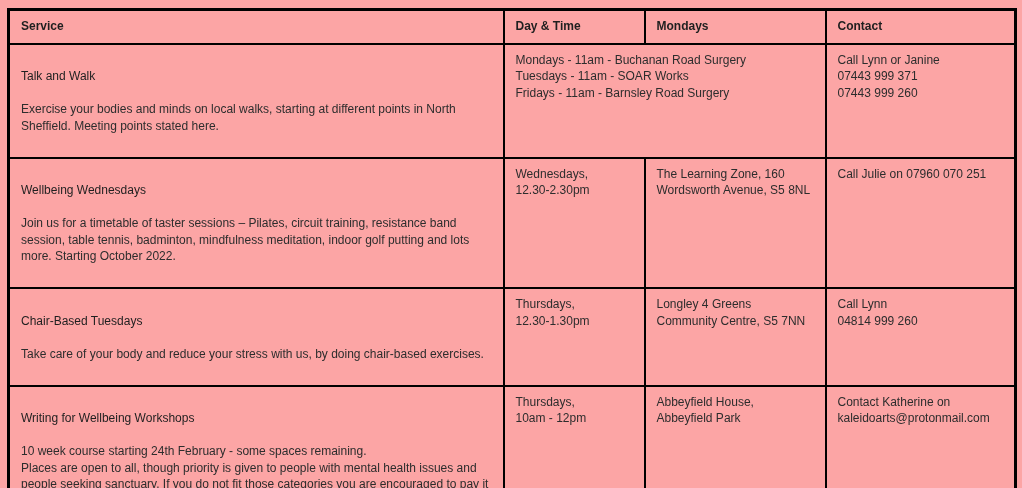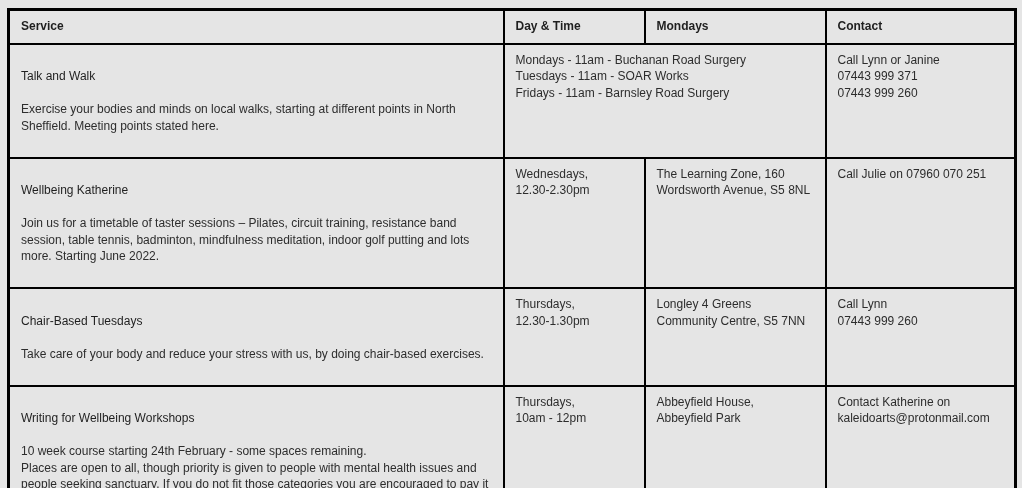--- a/index.html
+++ b/index.html
@@ -7,21 +7,21 @@
     padding: 0;
     background: #ffffff;
     font-family: "Liberation Sans", "DejaVu Sans", sans-serif;
     color: #2d2d2d;
   }
   .page {
     width: 1022px;
     height: 488px;
     box-sizing: border-box;
     padding: 8px 7px;
-    background: #e5e5e5;
+    background: #fca5a5;
   }
   table.services {
     width: 1007px;
     table-layout: fixed;
     border-collapse: collapse;
     border: 3px solid #000000;
   }
   table.services th,
   table.services td {
     border: 2px solid #000000;
@@ -84,39 +84,39 @@
 Tuesdays - 11am - SOAR Works
 Fridays - 11am - Barnsley Road Surgery</td>
 
     <td class="c-contact">Call Lynn or Janine
 07443 999 371
 07443 999 260</td>
   </tr>
 
   <tr>
     <td class="c-service">
-      <div class="svc-title">Wellbeing Katherine</div>
-      <div class="svc-desc">Join us for a timetable of taster sessions – Pilates, circuit training, resistance band session, table tennis, badminton, mindfulness meditation, indoor golf putting and lots more. Starting June 2022.</div>
+      <div class="svc-title">Wellbeing Wednesdays</div>
+      <div class="svc-desc">Join us for a timetable of taster sessions – Pilates, circuit training, resistance band session, table tennis, badminton, mindfulness meditation, indoor golf putting and lots more. Starting October 2022.</div>
     </td>
     <td class="c-day">Wednesdays,
 12.30-2.30pm</td>
     <td class="c-loc">The Learning Zone, 160 Wordsworth Avenue, S5 8NL</td>
     <td class="c-contact">Call Julie on 07960 070 251</td>
   </tr>
 
   <tr>
     <td class="c-service">
       <div class="svc-title">Chair-Based Tuesdays</div>
       <div class="svc-desc">Take care of your body and reduce your stress with us, by doing chair-based exercises.</div>
     </td>
     <td class="c-day">Thursdays,
 12.30-1.30pm</td>
     <td class="c-loc">Longley 4 Greens Community Centre, S5 7NN</td>
     <td class="c-contact">Call Lynn
-07443 999 260</td>
+04814 999 260</td>
   </tr>
 
   <tr>
     <td class="c-service">
       <div class="svc-title">Writing for Wellbeing Workshops</div>
       <div class="svc-desc">10 week course starting 24th February - some spaces remaining.
 Places are open to all, though priority is given to people with mental health issues and people seeking sanctuary. If you do not fit those categories you are encouraged to pay it forward for those who get free places. £80 for the whole course or £10 per week.</div>
     </td>
     <td class="c-day">Thursdays,
 10am - 12pm</td>

